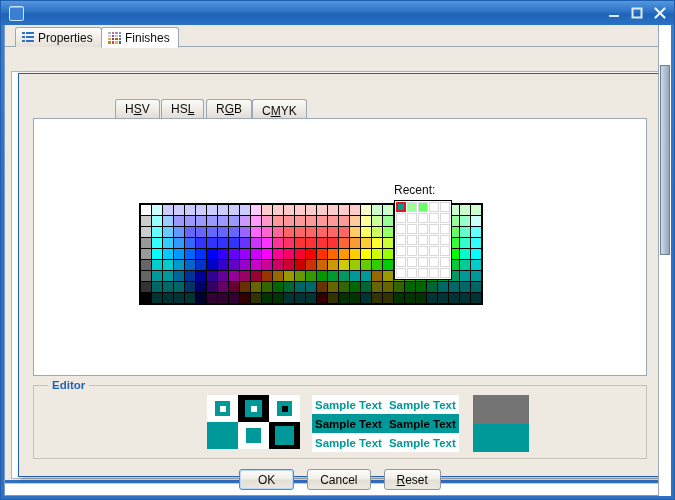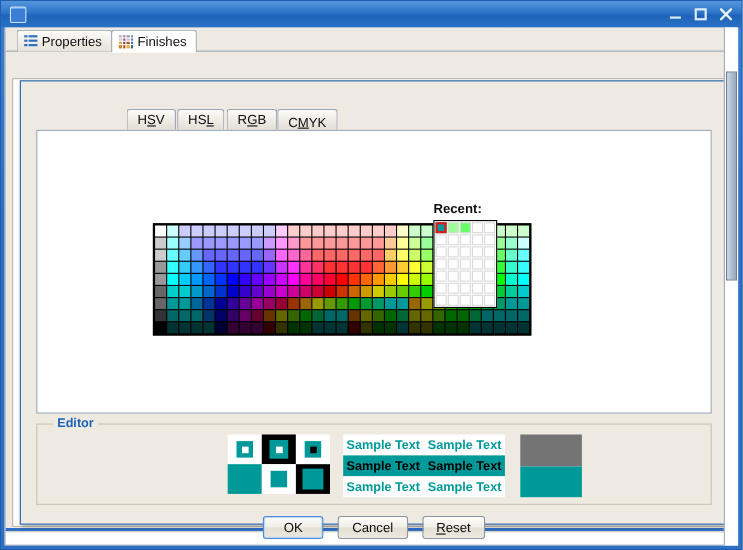--- a/index.html
+++ b/index.html
@@ -123,21 +123,21 @@
   #swatch-area{
     position:absolute;left:105px;top:84px;
   }
   #swatch-grid{
     border:1px solid #000000;background:#000000;
     display:grid;grid-template-columns:repeat(31,10px);
     grid-template-rows:repeat(9,10px);
     gap:1px;padding:1px;box-sizing:content-box;
   }
   #swatch-grid div{width:10px;height:10px;}
-  #recent-block{position:absolute;left:360px;top:64px;font-weight:bold;}
+  #recent-block{position:absolute;left:360px;top:64px;}
   #recent-label{font-size:12px;color:#101010;margin-bottom:3px;}
   #recent-grid{
     border:1px solid #000000;background:#ffffff;
     display:grid;grid-template-columns:repeat(5,10px);
     grid-template-rows:repeat(7,10px);gap:1px;padding:1px;
   }
   #recent-grid div{width:10px;height:10px;border:1px solid #d9d9d9;box-sizing:border-box;}
   #recent-grid div.sel{border:2px solid #e01818;box-sizing:border-box;}
   
   #preview-panel{

